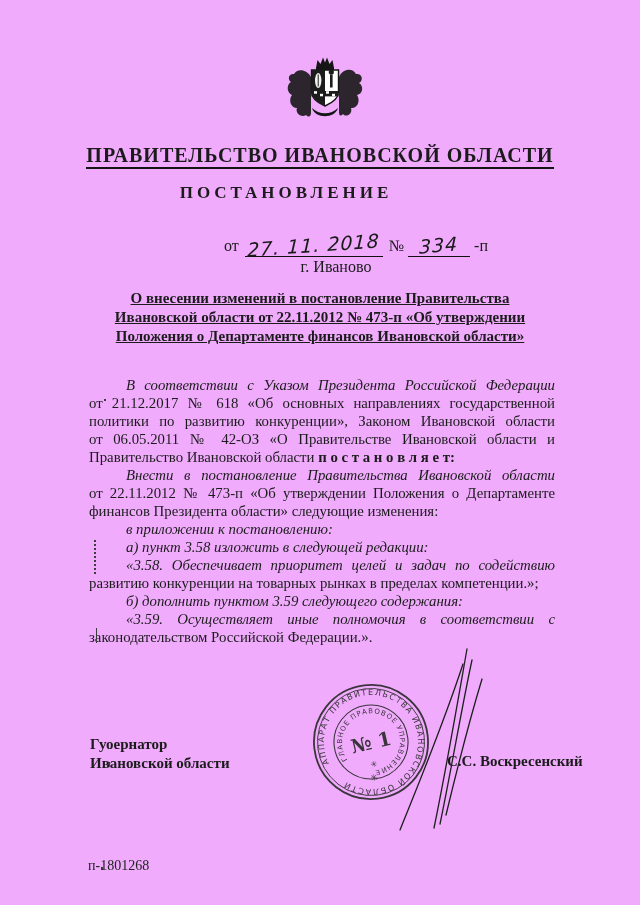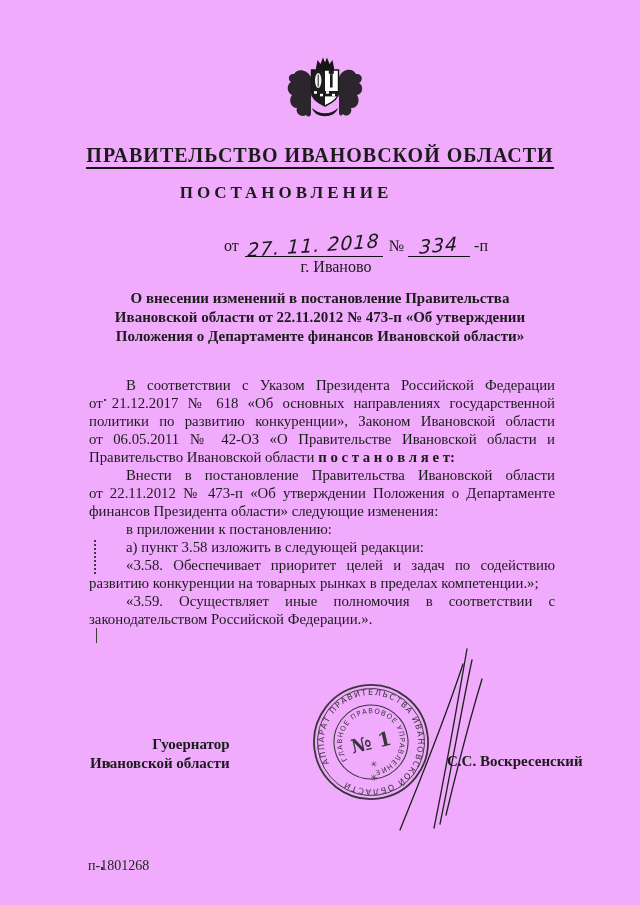--- a/index.html
+++ b/index.html
@@ -24,29 +24,29 @@
   .u-date{width:138px;margin:0 6px;}
   .u-num{width:62px;margin:0 4px;}
   .hand{
     font-family:"DejaVu Sans",sans-serif;font-style:italic;color:#1a1a1a;
     display:inline-block;
   }
   .hand-date{font-size:19px;transform:rotate(-4deg) skewX(-6deg);letter-spacing:1px;}
   .hand-num{font-size:19px;transform:rotate(-5deg) skewX(-6deg);letter-spacing:1px;}
   .city{top:258px;left:0;width:660px;text-align:center;font-size:16px;transform:translateX(6px);}
   
-  .title-block{top:289px;left:0;width:640px;text-align:center;font-weight:bold;font-size:15px;line-height:19px;}
+  .title-block{top:289px;left:0;width:640px;text-align:center;font-weight:bold;font-size:15px;line-height:19px;text-decoration:underline;}
   
   .body-block{top:376px;left:89px;width:466px;font-size:14.8px;}
   .bline{height:18px;line-height:18px;text-align:justify;text-align-last:justify;overflow:hidden;}
-  .bline.first{padding-left:37px;}
+  .bline.first{padding-left:37px;font-style:italic;}
   .bline.last{text-align:right;text-align-last:left;}
   .bline b{font-weight:bold;}
   
-  .sig-left{top:735px;left:90px;font-size:15px;font-weight:bold;line-height:19px;text-align:right;}
+  .sig-left{top:735px;left:90px;font-size:15px;font-weight:bold;line-height:19px;}
   .sig-right{top:753px;left:447px;font-size:15px;font-weight:bold;}
   .footer-code{top:858px;left:88px;font-size:14px;color:#222;}
   
   .stamp{top:667px;left:296px;width:150px;height:150px;transform:rotate(-7deg);opacity:.92;}
   .stamp text{font-family:"DejaVu Sans",sans-serif;fill:#2b2b2b;}
   .strokes{top:0;left:0;width:640px;height:905px;pointer-events:none;}
   
   .art{background:#3a3a3a;}
   .tick1{top:540px;left:94px;width:0;height:34px;border-left:2px dotted #3c3c3c;}
   .tick2{top:628px;left:96px;width:0;height:15px;border-left:1.6px solid #3c3c3c;}
@@ -106,20 +106,21 @@
       <div class="bline"><span>политики по развитию конкуренции», Законом Ивановской области</span></div>
       <div class="bline"><span>от 06.05.2011 № 42-ОЗ «О Правительстве Ивановской области и</span></div>
       <div class="bline last"><span>Правительство Ивановской области </span><b>п о с т а н о в л я е т:</b></div>
       <div class="bline first"><span>Внести в постановление Правительства Ивановской области</span></div>
       <div class="bline"><span>от 22.11.2012 № 473-п «Об утверждении Положения о Департаменте</span></div>
       <div class="bline last"><span>финансов Президента области» следующие изменения:</span></div>
       <div class="bline first last"><span>в приложении к постановлению:</span></div>
       <div class="bline first last"><span>а) пункт 3.58 изложить в следующей редакции:</span></div>
       <div class="bline first"><span>«3.58. Обеспечивает приоритет целей и задач по содействию</span></div>
       <div class="bline last"><span>развитию конкуренции на товарных рынках в пределах компетенции.»;</span></div>
+      <div class="bline first last"><span>б) дополнить пунктом 3.59 следующего содержания:</span></div>
       <div class="bline first"><span>«3.59. Осуществляет иные полномочия в соответствии с</span></div>
       <div class="bline last"><span>законодательством Российской Федерации.».</span></div>
     </div>
 
   <div class="abs tick1"></div>
   <div class="abs tick2"></div>
   <div class="abs art spec1"></div>
   <div class="abs art spec2"></div>
   <div class="abs art spec3"></div>
 

